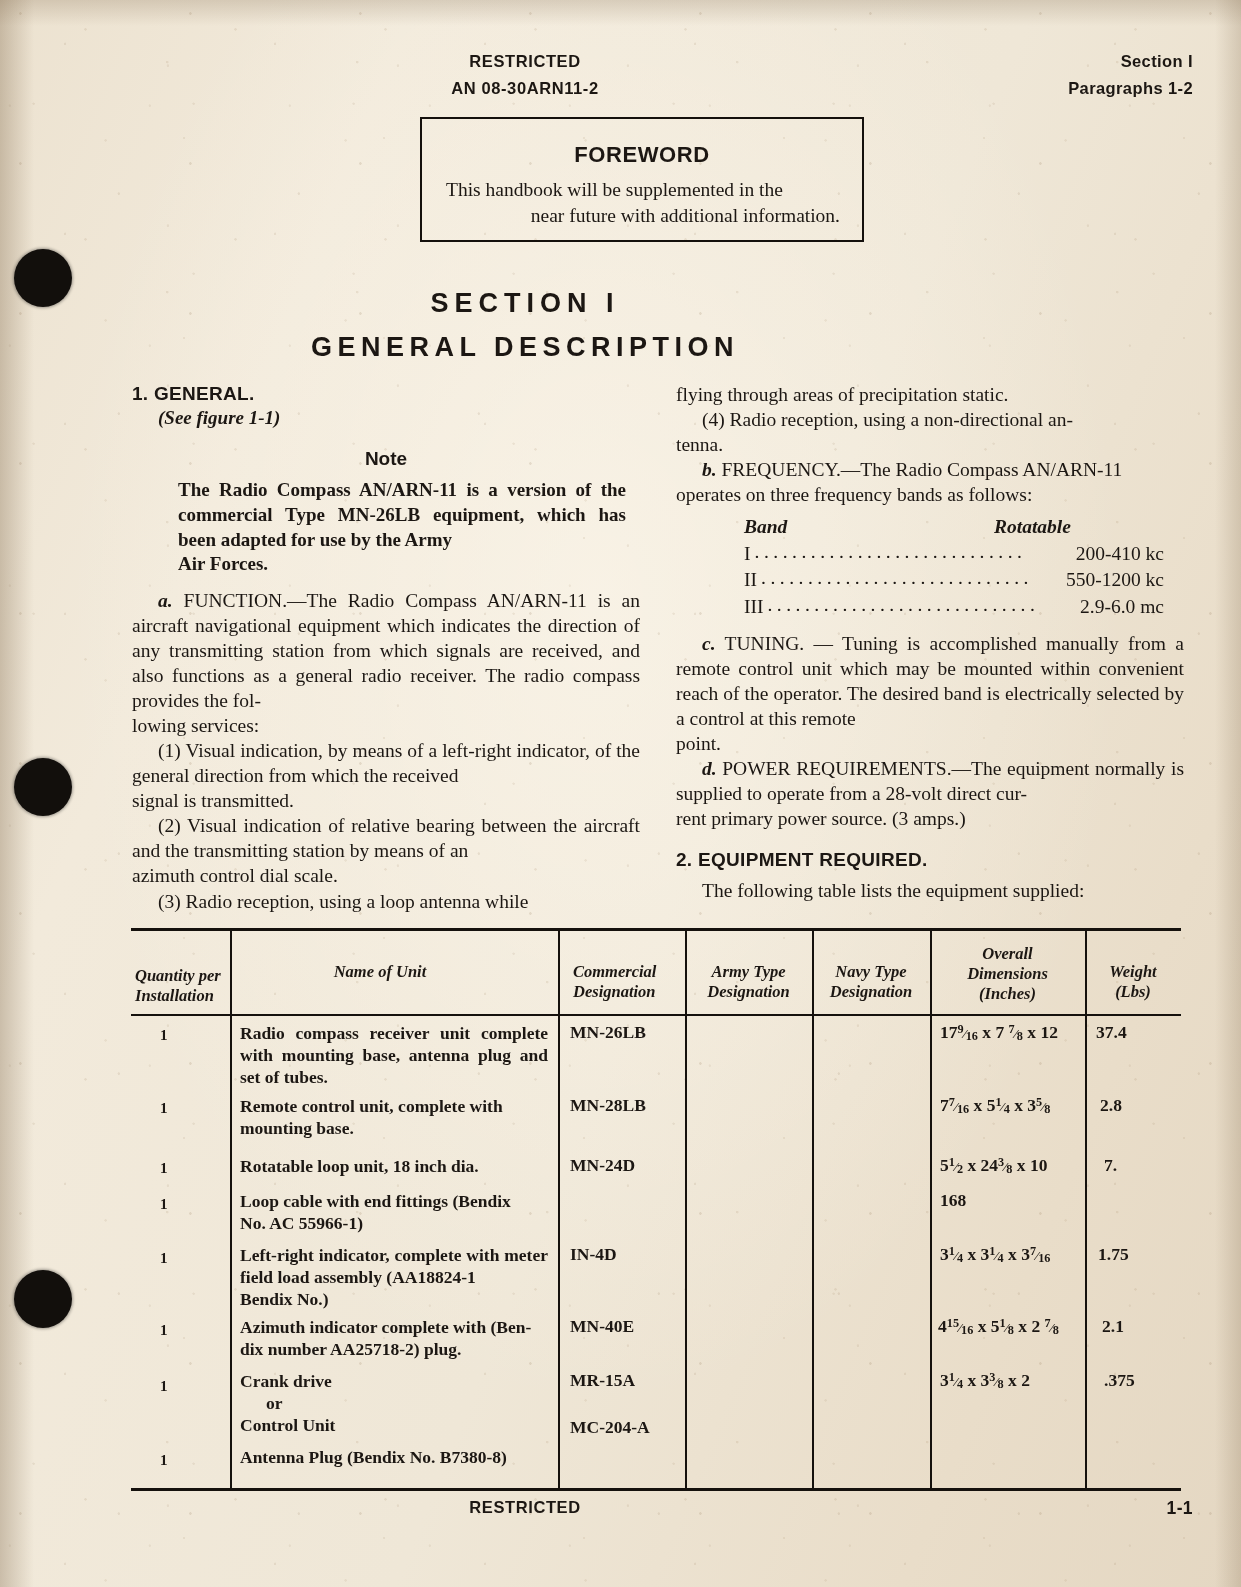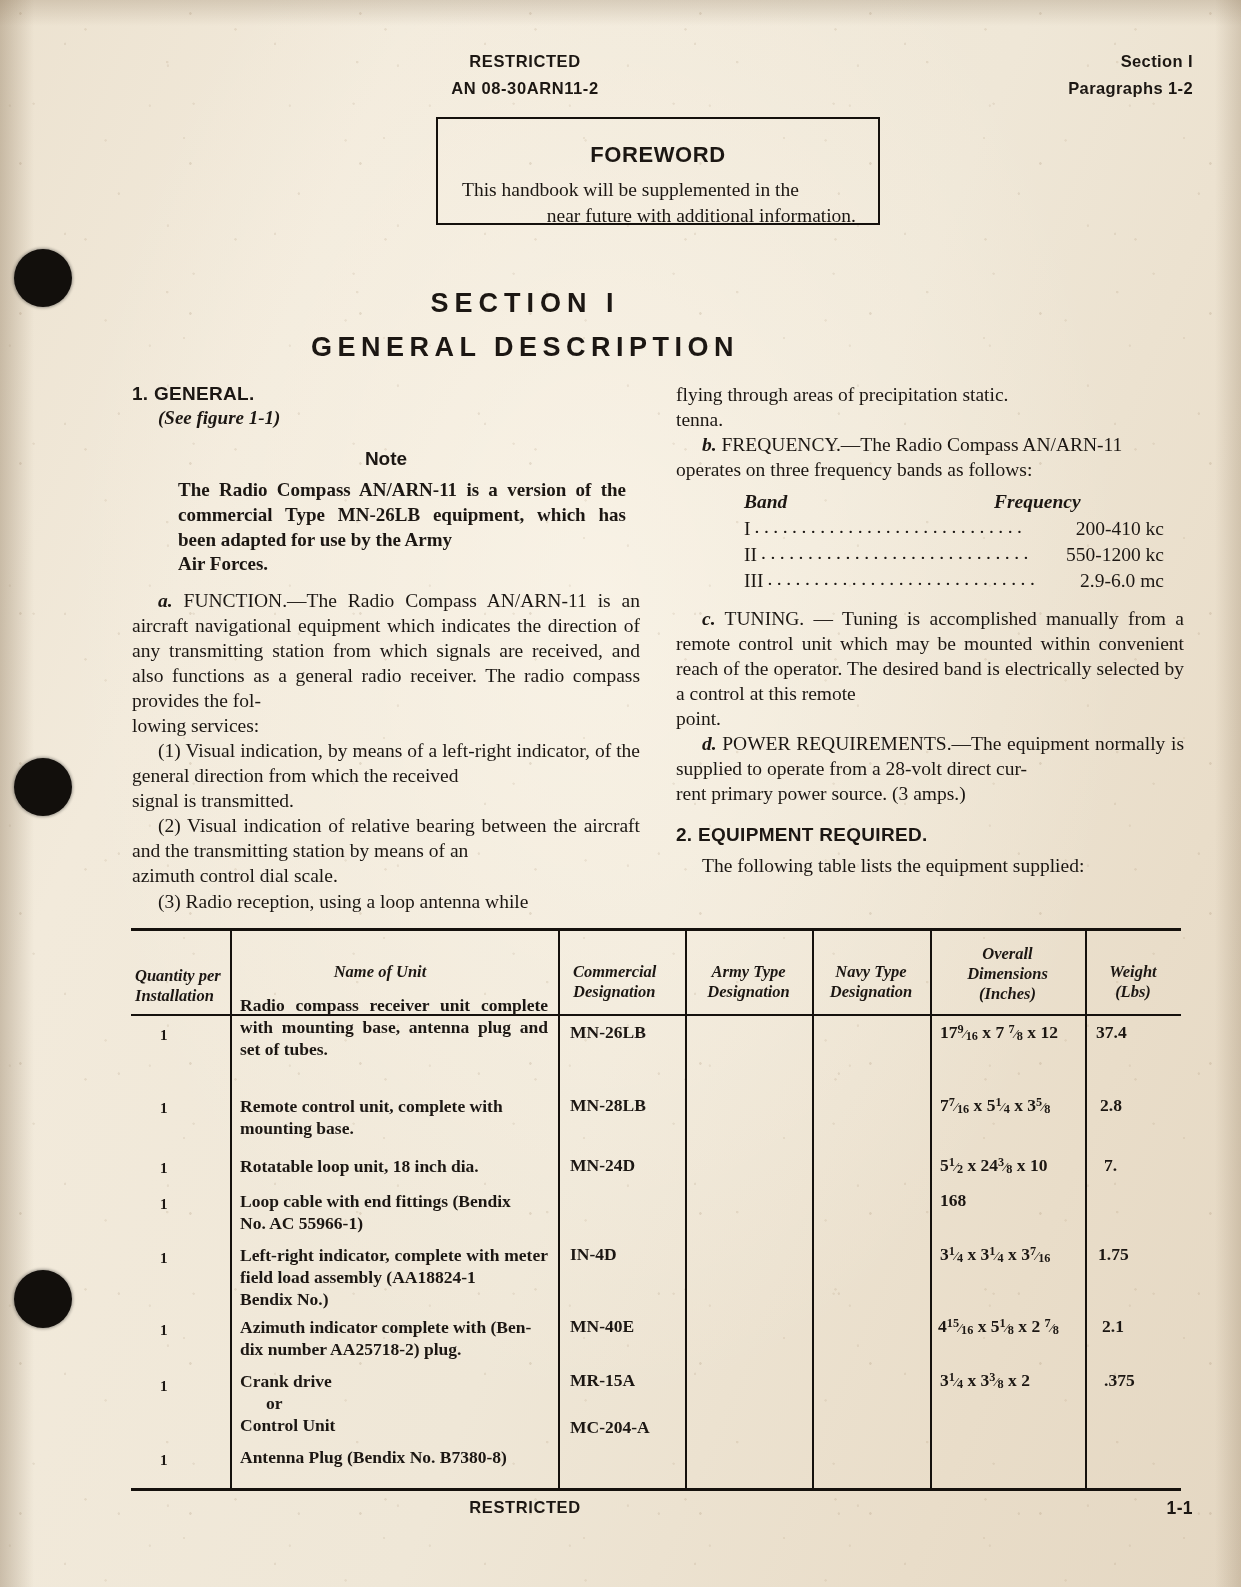--- a/index.html
+++ b/index.html
@@ -67,21 +67,21 @@
     font-size:16.5px;letter-spacing:.6px;line-height:1.65;
   }
   .hdr-right{
     position:absolute;right:48px;text-align:right;
     font-family:"Liberation Sans",sans-serif;font-weight:bold;
     font-size:16.5px;letter-spacing:.4px;line-height:1.65;
   }
 
   
   .fw-box{
-    position:absolute;left:436px;top:117px;width:444px;height:108px;
+    position:absolute;left:420px;top:117px;width:444px;height:125px;
     border:2.5px solid #14100c;
     box-sizing:border-box;
   }
   .fw-title{
     text-align:center;font-family:"Liberation Sans",sans-serif;
     font-weight:bold;font-size:22px;letter-spacing:.6px;
     margin-top:23px;
   }
   .fw-body{
     margin:9px 22px 17px 24px;
@@ -230,29 +230,30 @@
 
     <p class="ind">(2) Visual indication of relative bearing between the aircraft and the transmitting station by means of an</p>
     <p class="noj">azimuth control dial scale.</p>
 
     <p class="ind">(3) Radio reception, using a loop antenna while</p>
   </div>
 
   <div class="col right">
     <p class="noj">flying through areas of precipitation static.</p>
 
+    <p class="ind">(4) Radio reception, using a non-directional an-</p>
     <p class="noj">tenna.</p>
 
     <p class="ind noj"><span class="bi">b.</span> <span>FREQUENCY.—The Radio Compass AN/ARN-11</span></p>
     <p class="noj">operates on three frequency bands as follows:</p>
 
     <div class="band-tbl">
       <div class="band-hdr">
         <span class="b">Band</span>
-        <span>Frequency</span>
+        <span>Rotatable</span>
       </div>
       <div class="band-row">
         <span class="b">I</span>
         <span class="dots">.............................</span>
         <span class="f">200-410  kc</span>
       </div>
       <div class="band-row">
         <span class="b">II</span>
         <span class="dots">.............................</span>
         <span class="f">550-1200  kc</span>
@@ -315,21 +316,21 @@
       <div>Overall</div>
       <div>Dimensions</div>
       <div>(Inches)</div>
     </div>
     <div class="th" style="left:1085px;top:962px;width:96px">
       <div>Weight</div>
       <div>(Lbs)</div>
     </div>
 
     <div class="cellq" style="left:160px;top:1027px">1</div>
-    <div class="celln" style="left:240px;top:994px;width:308px">
+    <div class="celln" style="left:240px;top:1022px;width:308px">
       <span>Radio compass receiver unit complete with mounting base, antenna plug and set of tubes.</span>
     </div>
     <div class="cellc" style="left:570px;top:1022px">MN-26LB</div>
     <div class="celld" style="left:940px;top:1022px">17<span class="frac"><span class="n">9</span><span class="s">⁄</span><span class="d">16</span></span> x 7 <span class="frac"><span class="n">7</span><span class="s">⁄</span><span class="d">8</span></span> x 12</div>
     <div class="cellw" style="left:1096px;top:1022px">37.4</div>
 
     <div class="cellq" style="left:160px;top:1100px">1</div>
     <div class="celln" style="left:240px;top:1095px;width:308px">
       <span>Remote control unit, complete with</span>
       <div class="noj">mounting base.</div>

